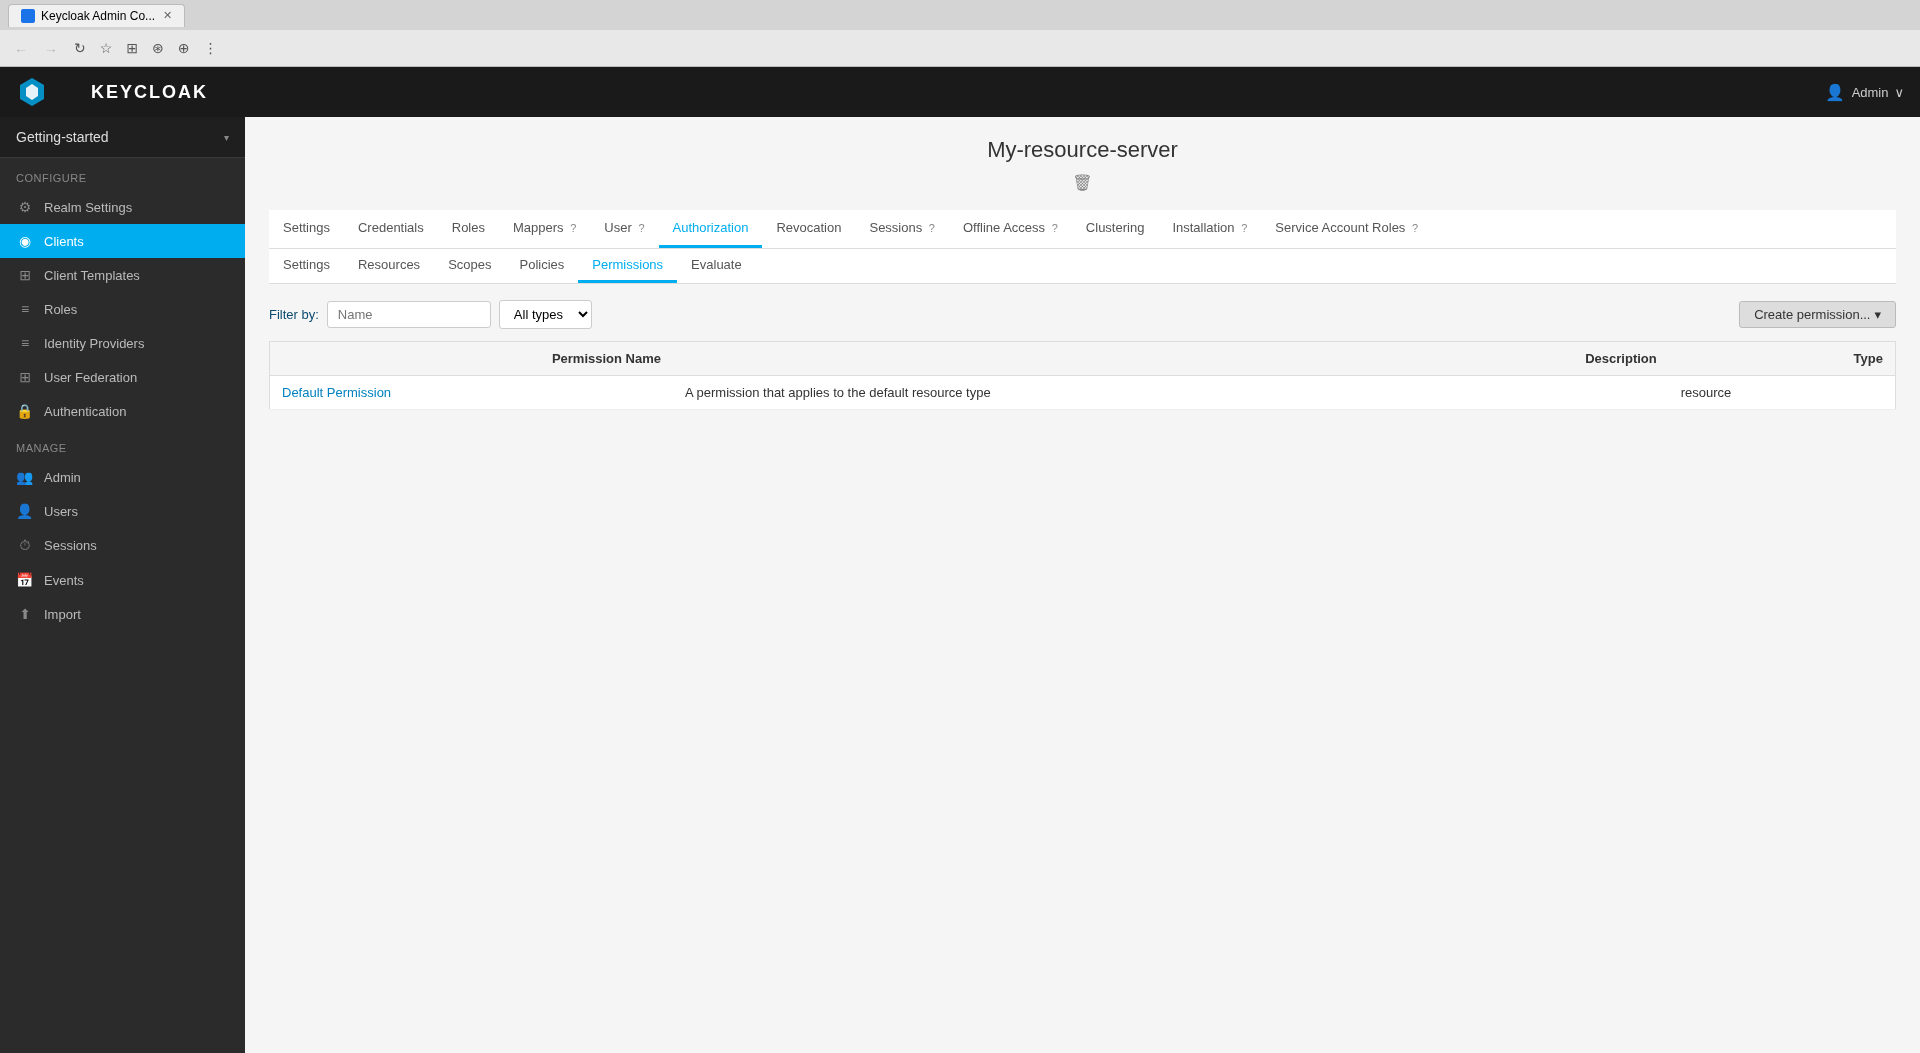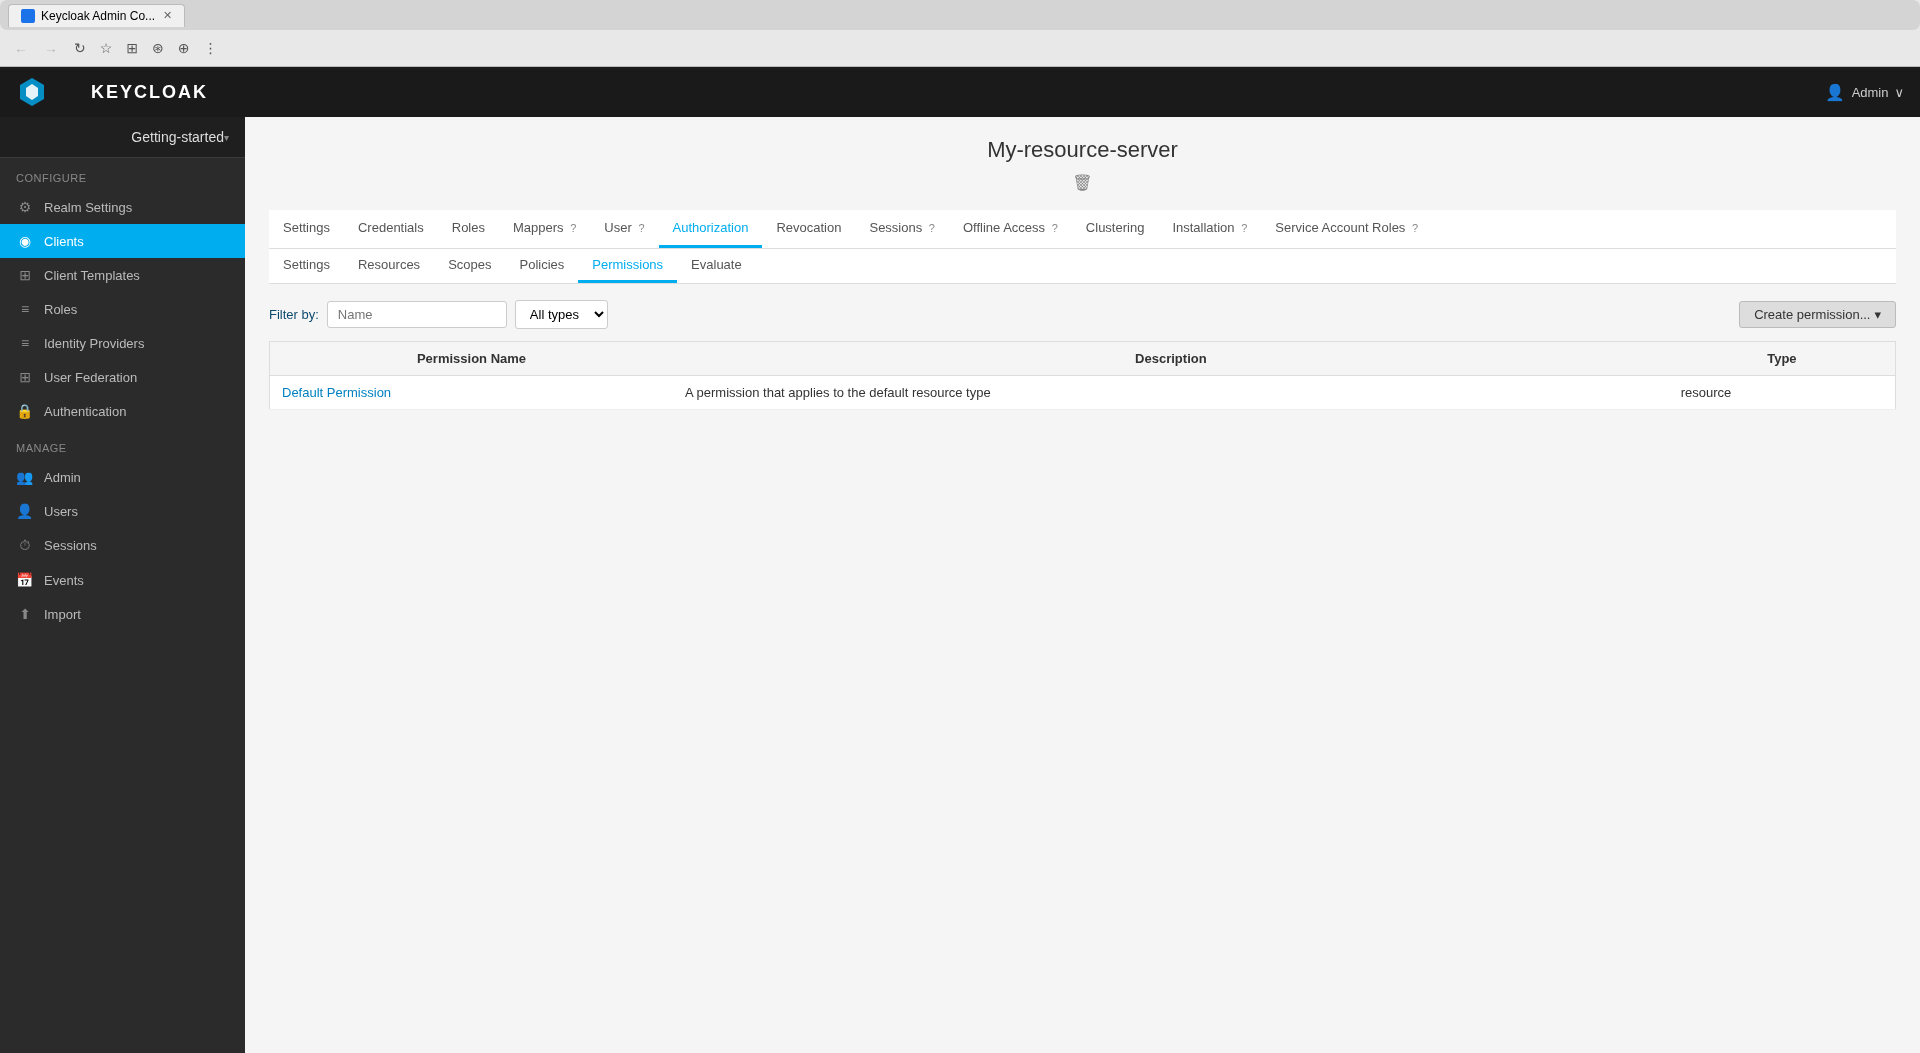--- a/index.html
+++ b/index.html
@@ -9,21 +9,20 @@
     .browser-chrome {
       background: #e8e8e8;
       border-bottom: 1px solid #bbb;
     }
     .browser-titlebar {
       display: flex;
       align-items: center;
       padding: 4px 8px;
       background: #d4d4d4;
       height: 30px;
-      border-radius: 7px;
     }
     .browser-tab {
       display: flex;
       align-items: center;
       background: #f0f0f0;
       border: 1px solid #bbb;
       border-bottom: none;
       padding: 4px 12px;
       border-radius: 4px 4px 0 0;
       font-size: 12px;
@@ -132,21 +131,21 @@
     .sidebar {
       width: 245px;
       background: #2b2b2b;
       color: #ccc;
       overflow-y: auto;
       flex-shrink: 0;
     }
     .sidebar-realm {
       display: flex;
       align-items: center;
-      justify-content: flex-end;
+      justify-content: space-between;
       padding: 12px 16px;
       background: #1f1f1f;
       border-bottom: 1px solid #3a3a3a;
       cursor: pointer;
     }
     .sidebar-realm-name {
       font-size: 14px;
       color: #ddd;
     }
     .sidebar-realm-arrow {
@@ -261,21 +260,21 @@
     }
     .filter-label {
       font-size: 13px;
       color: #0c4a6e;
     }
     .filter-input {
       border: 1px solid #ccc;
       padding: 5px 10px;
       font-size: 13px;
       background: white;
-      width: 180px;
+      width: 164px;
       border-radius: 3px;
     }
     .filter-select {
       border: 1px solid #ccc;
       padding: 5px 10px;
       font-size: 13px;
       background: white;
       border-radius: 3px;
       appearance: auto;
     }
@@ -296,21 +295,21 @@
     
     .data-table {
       width: 100%;
       border-collapse: collapse;
       background: white;
       border: 1px solid #ddd;
     }
     .data-table th {
       background: #f5f5f5;
       padding: 9px 12px;
-      text-align: center;
+      text-align: right;
       font-weight: 600;
       font-size: 13px;
       color: #333;
       border-bottom: 1px solid #ddd;
     }
     .data-table td {
       padding: 9px 12px;
       font-size: 13px;
       color: #333;
       border-bottom: 1px solid #eee;

